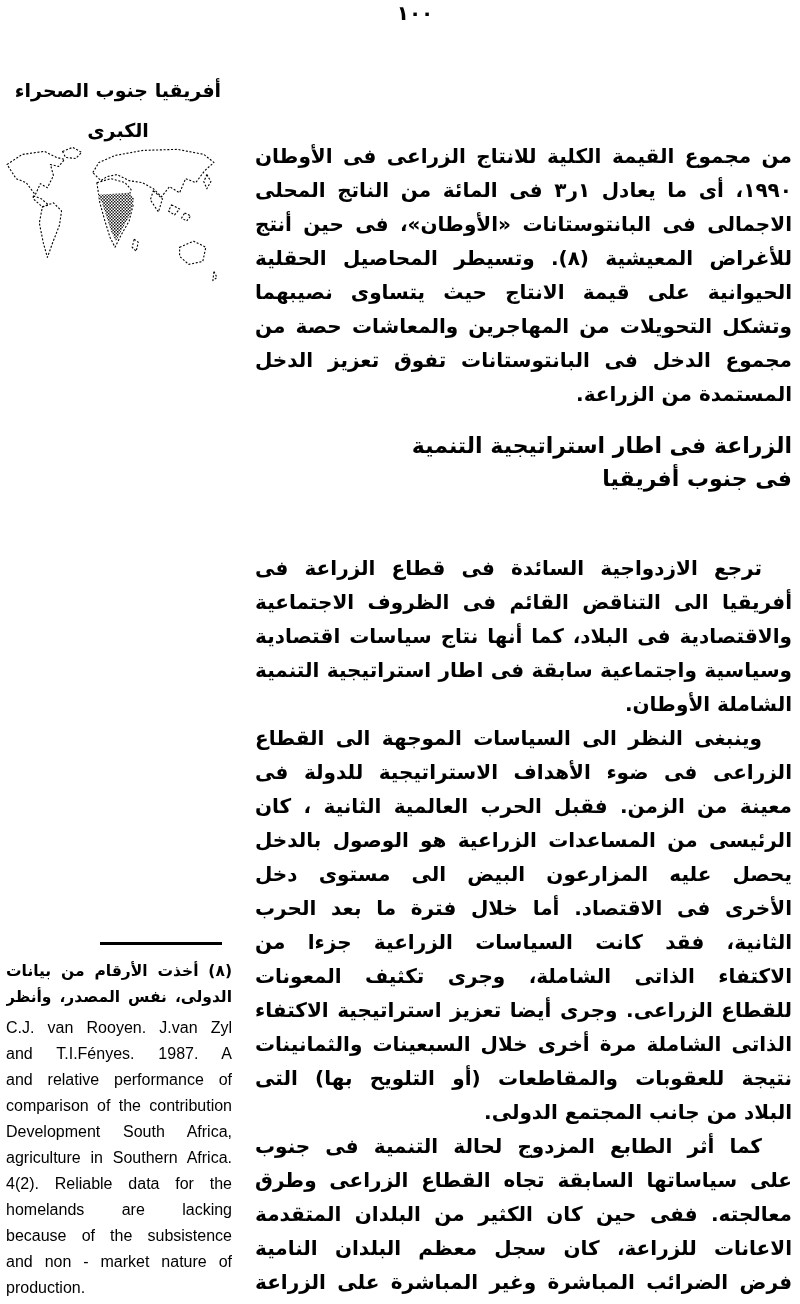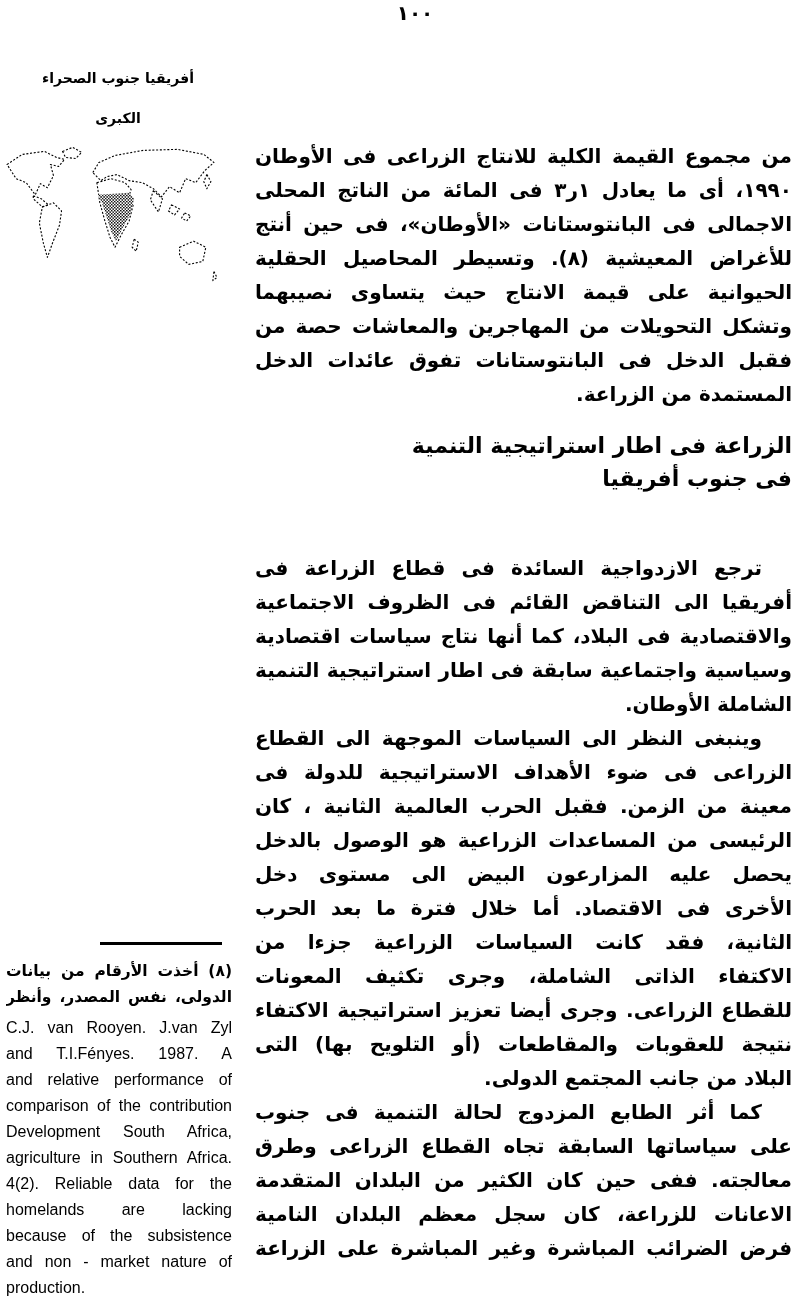--- a/index.html
+++ b/index.html
@@ -11,23 +11,23 @@
     margin:0 auto;
     overflow:hidden;
     font-family:"DejaVu Sans", sans-serif;
   }
   .page-number {
     position:absolute; top:1px; left:370px; width:90px;
     text-align:center; font-size:20px; font-weight:700;
   }
   
   .sidebar-caption {
-    position:absolute; top:58px; left:12px; width:212px;
+    position:absolute; top:70px; left:12px; width:212px;
     direction:rtl; text-align:center;
-    font-size:14px; font-weight:700;
+    font-size:19px; font-weight:700;
   }
   .sidebar-caption .cap-line { line-height:40px; height:40px; }
   .map-wrap { position:absolute; top:142px; left:2px; width:222px; height:154px; }
   .map-wrap svg { width:100%; height:100%; }
 
   
   .footnote { position:absolute; top:938px; left:6px; width:226px; }
   .fn-rule { width:122px; height:3px; background:#000; margin:4px 10px 13px auto; }
   .fn-ar { direction:rtl; font-weight:700; }
   .fn-ar .fnl { font-size:15.5px; line-height:26px; height:26px; overflow:hidden;
@@ -115,21 +115,21 @@
   </div>
 
   <div class="main">
     <div class="para">
         <div class="line">من مجموع القيمة الكلية للانتاج الزراعى فى الأوطان عام</div>
         <div class="line">١٩٩٠، أى ما يعادل ١ر٣ فى المائة من الناتج المحلى</div>
         <div class="line">الاجمالى فى البانتوستانات «الأوطان»، فى حين أنتج الباقى</div>
         <div class="line">للأغراض المعيشية (٨). وتسيطر المحاصيل الحقلية والثروة</div>
         <div class="line">الحيوانية على قيمة الانتاج حيث يتساوى نصيبهما تقريبا.</div>
         <div class="line">وتشكل التحويلات من المهاجرين والمعاشات حصة من</div>
-        <div class="line">فقبل الدخل فى البانتوستانات تفوق عائدات الدخل</div>
+        <div class="line">مجموع الدخل فى البانتوستانات تفوق تعزيز الدخل</div>
         <div class="line last">المستمدة من الزراعة.</div>
       </div>
 
     <div class="heading">
       <div>الزراعة فى اطار استراتيجية التنمية</div>
       <div>فى جنوب أفريقيا</div>
     </div>
 
     <div class="para">
         <div class="line ind">ترجع الازدواجية السائدة فى قطاع الزراعة فى جنوب</div>
@@ -142,20 +142,21 @@
     <div class="para">
         <div class="line ind">وينبغى النظر الى السياسات الموجهة الى القطاع</div>
         <div class="line">الزراعى فى ضوء الأهداف الاستراتيجية للدولة فى فترات</div>
         <div class="line">معينة من الزمن. فقبل الحرب العالمية الثانية ، كان الهدف</div>
         <div class="line">الرئيسى من المساعدات الزراعية هو الوصول بالدخل الذى</div>
         <div class="line">يحصل عليه المزارعون البيض الى مستوى دخل القطاعات</div>
         <div class="line">الأخرى فى الاقتصاد. أما خلال فترة ما بعد الحرب العالمية</div>
         <div class="line">الثانية، فقد كانت السياسات الزراعية جزءا من استراتيجية</div>
         <div class="line">الاكتفاء الذاتى الشاملة، وجرى تكثيف المعونات المقدمة</div>
         <div class="line">للقطاع الزراعى. وجرى أيضا تعزيز استراتيجية الاكتفاء</div>
+        <div class="line">الذاتى الشاملة مرة أخرى خلال السبعينات والثمانينات</div>
         <div class="line">نتيجة للعقوبات والمقاطعات (أو التلويح بها) التى فرضت على</div>
         <div class="line last">البلاد من جانب المجتمع الدولى.</div>
       </div>
 
     <div class="para">
         <div class="line ind">كما أثر الطابع المزدوج لحالة التنمية فى جنوب أفريقيا</div>
         <div class="line">على سياساتها السابقة تجاه القطاع الزراعى وطرق</div>
         <div class="line">معالجته. ففى حين كان الكثير من البلدان المتقدمة يقدم</div>
         <div class="line">الاعانات للزراعة، كان سجل معظم البلدان النامية يتضمن</div>
         <div class="line">فرض الضرائب المباشرة وغير المباشرة على الزراعة من</div>

